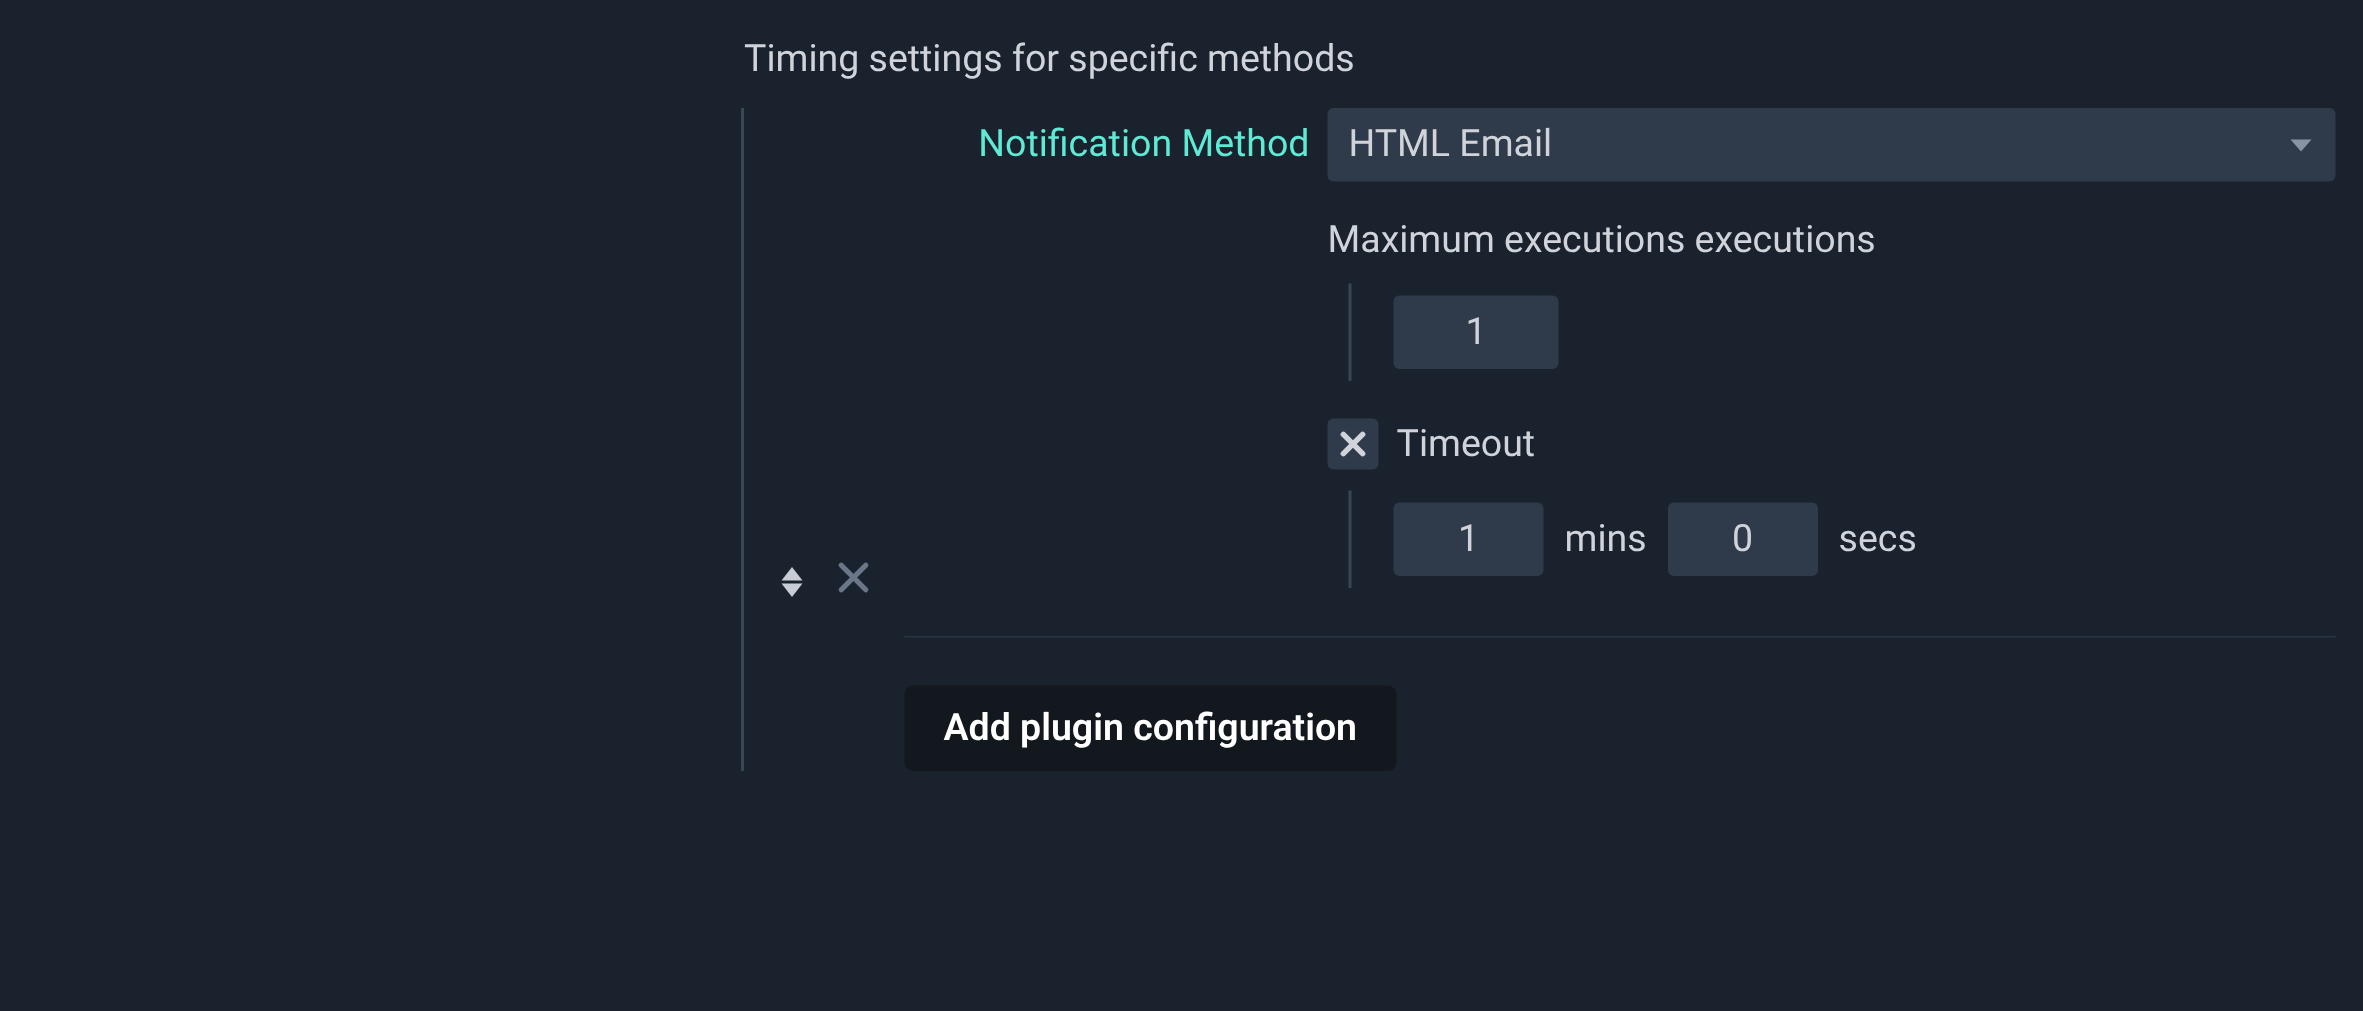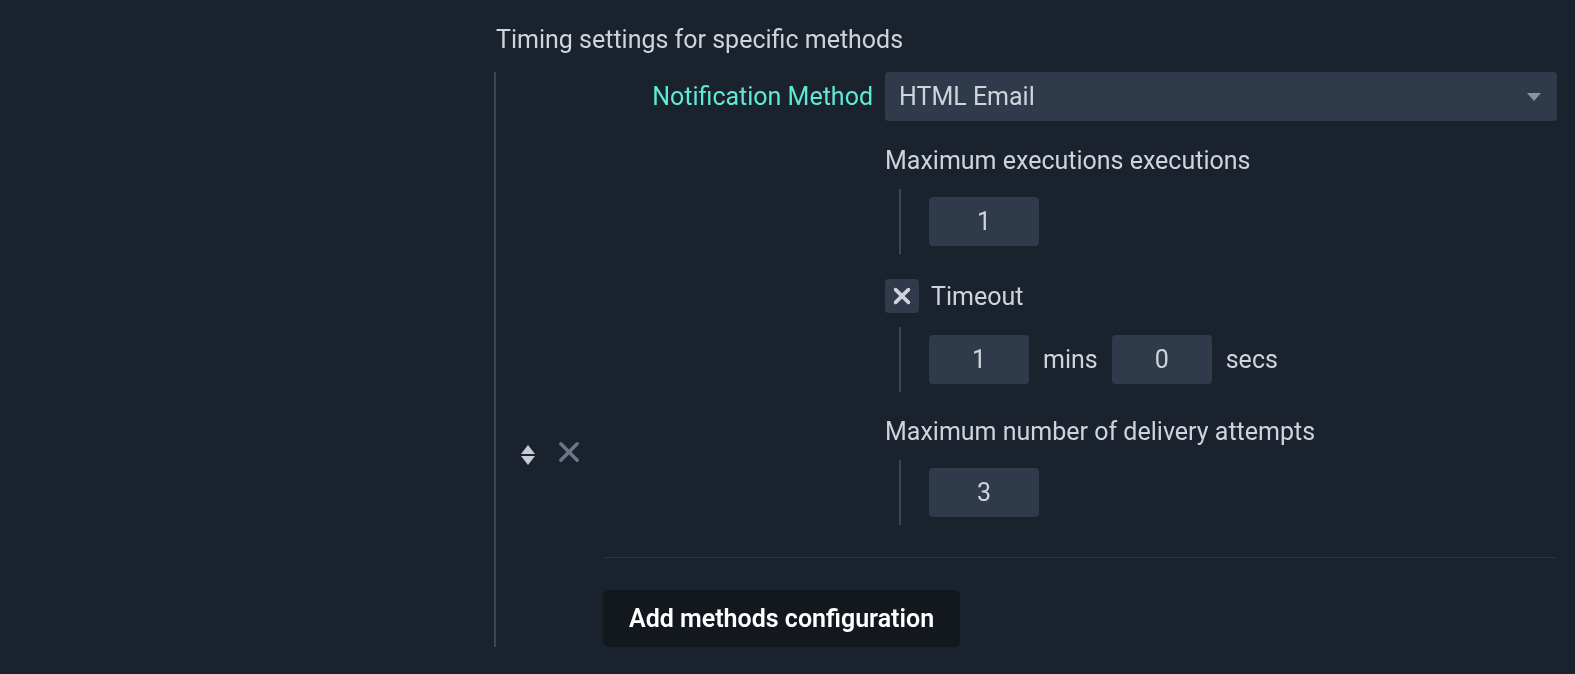--- a/index.html
+++ b/index.html
@@ -270,26 +270,20 @@
           <div class="sub-label" style="margin-bottom:0">Timeout</div>
         </div>
         <div class="indented-input-row">
           <input type="text" class="num-input" style="width: 100px;" value="1">
           <span class="unit-label">mins</span>
           <input type="text" class="num-input" style="width: 100px;" value="0">
           <span class="unit-label">secs</span>
         </div>
       </div>
       
-      <div class="sub-section">
-        <div class="sub-label">Maximum number of delivery attempts</div>
-        <div class="indented-input-row">
-          <input type="text" class="num-input" value="3" style="">
-        </div>
-      </div>
       
       <hr class="divider">
       
-      <button class="add-button">Add methods configuration</button>
+      <button class="add-button">Add plugin configuration</button>
       
     </div>
   </div>
 </div>
 
 </body></html>

